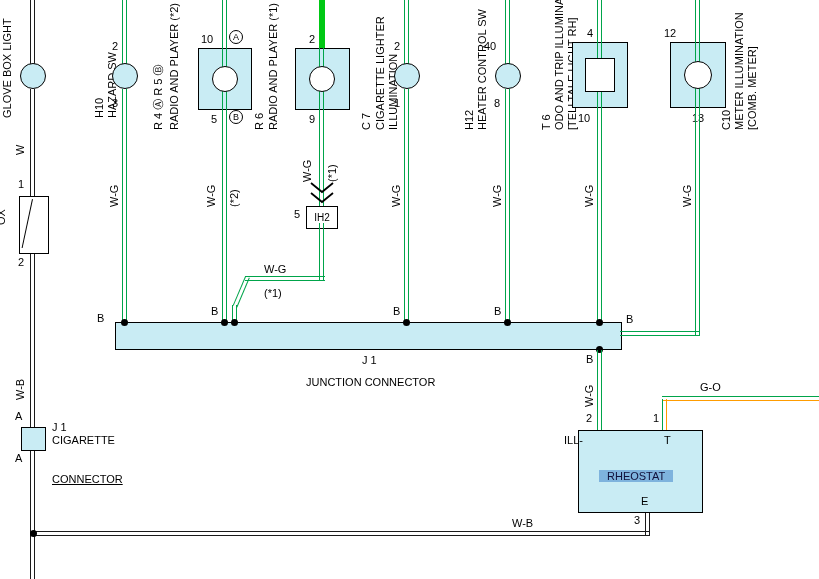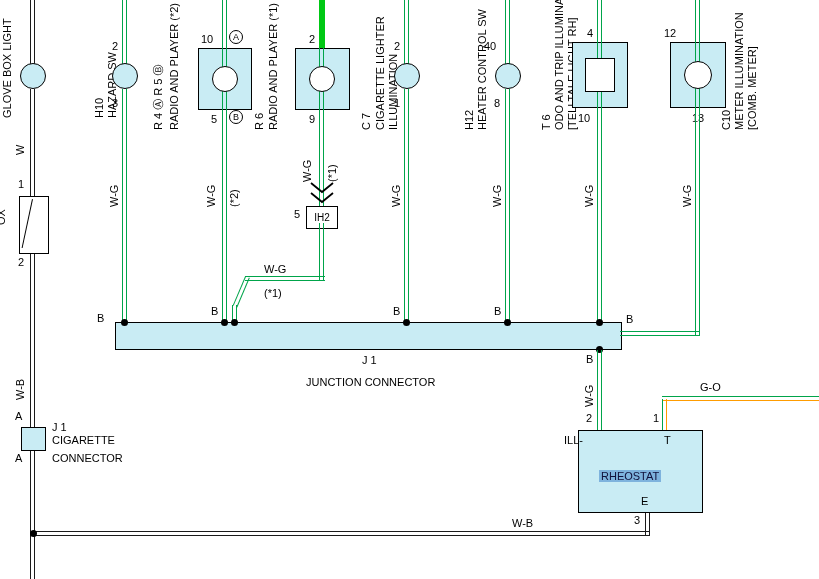--- a/index.html
+++ b/index.html
@@ -20,21 +20,21 @@
   .gov { border-left-color:#00a44a; border-right-color:#ff9c00; }
   .goh { border-top-color:#00a44a; border-bottom-color:#ff9c00; }
   .solid { position:absolute; background:#00c814; }
   .box  { position:absolute; background:#c9ecf4; border:1.5px solid #000; }
   .wbox { position:absolute; background:#ffffff; border:1.4px solid #000; }
   .lamp { position:absolute; border:1.5px solid #000; border-radius:50%; background:#c9ecf4; }
   .lamp.white { background:#fff; }
   .dot  { position:absolute; width:7px; height:7px; background:#000; border-radius:50%; }
   .tag  { position:absolute; width:14px; height:14px; border:1.2px solid #000; border-radius:50%;
           font-size:9px; display:flex; align-items:center; justify-content:center; background:#fff; }
-  .hl   { background:#7eb3dd; color:#10103a; padding:0 2px; }
+  .hl   { background:#7eb3dd; color:#10103a; padding:0 8px; }
   .ih2box { position:absolute; background:#fff; border:1.4px solid #000; font-size:10px;
             display:flex; align-items:center; justify-content:center; }
 </style>
 </head>
 <body>
 
 <div id="canvas">
 
   <div class="vt" style="left:1px; top:118px;">GLOVE BOX LIGHT</div>
   <div class="wv black" style="left:30px; top:0px; height:64px;"></div>
@@ -46,21 +46,21 @@
   <div style="position:absolute; left:32px; top:199px; height:50px; width:0; border-left:1.5px solid #000; transform-origin:0 0; transform:rotate(12deg);"></div>
   <div class="ht" style="left:18px; top:256px;">2</div>
   <div class="vt" style="left:-5px; top:225px;">OX</div>
   <div class="wv black" style="left:30px; top:254px; height:173px;"></div>
   <div class="vt" style="left:14px; top:400px;">W-B</div>
   <div class="ht" style="left:15px; top:410px;">A</div>
   <div class="box" style="left:21px; top:427px; width:25px; height:24px;"></div>
   <div class="ht" style="left:15px; top:452px;">A</div>
   <div class="ht" style="left:52px; top:421px;">J 1</div>
   <div class="ht" style="left:52px; top:434px;">CIGARETTE</div>
-  <div class="ht" style="left:52px; top:452px;">CONNECTOR</div>
+  <div class="ht" style="left:52px; top:473px;text-decoration:underline;">CONNECTOR</div>
   <div class="wv black" style="left:30px; top:451px; height:128px;"></div>
 
   <div class="vt" style="left:93px; top:118px;">H10</div>
   <div class="vt" style="left:106px; top:118px;">HAZARD SW</div>
   <div class="wv green" style="left:122px; top:0px; height:64px;"></div>
   <div class="ht" style="left:112px; top:40px;">2</div>
   <div class="lamp" style="left:112px; top:63px; width:26px; height:26px;"></div>
   <div class="ht" style="left:112px; top:97px;">3</div>
   <div class="wv green" style="left:122px; top:89px; height:235px;"></div>
   <div class="vt" style="left:108px; top:207px;">W-G</div>

